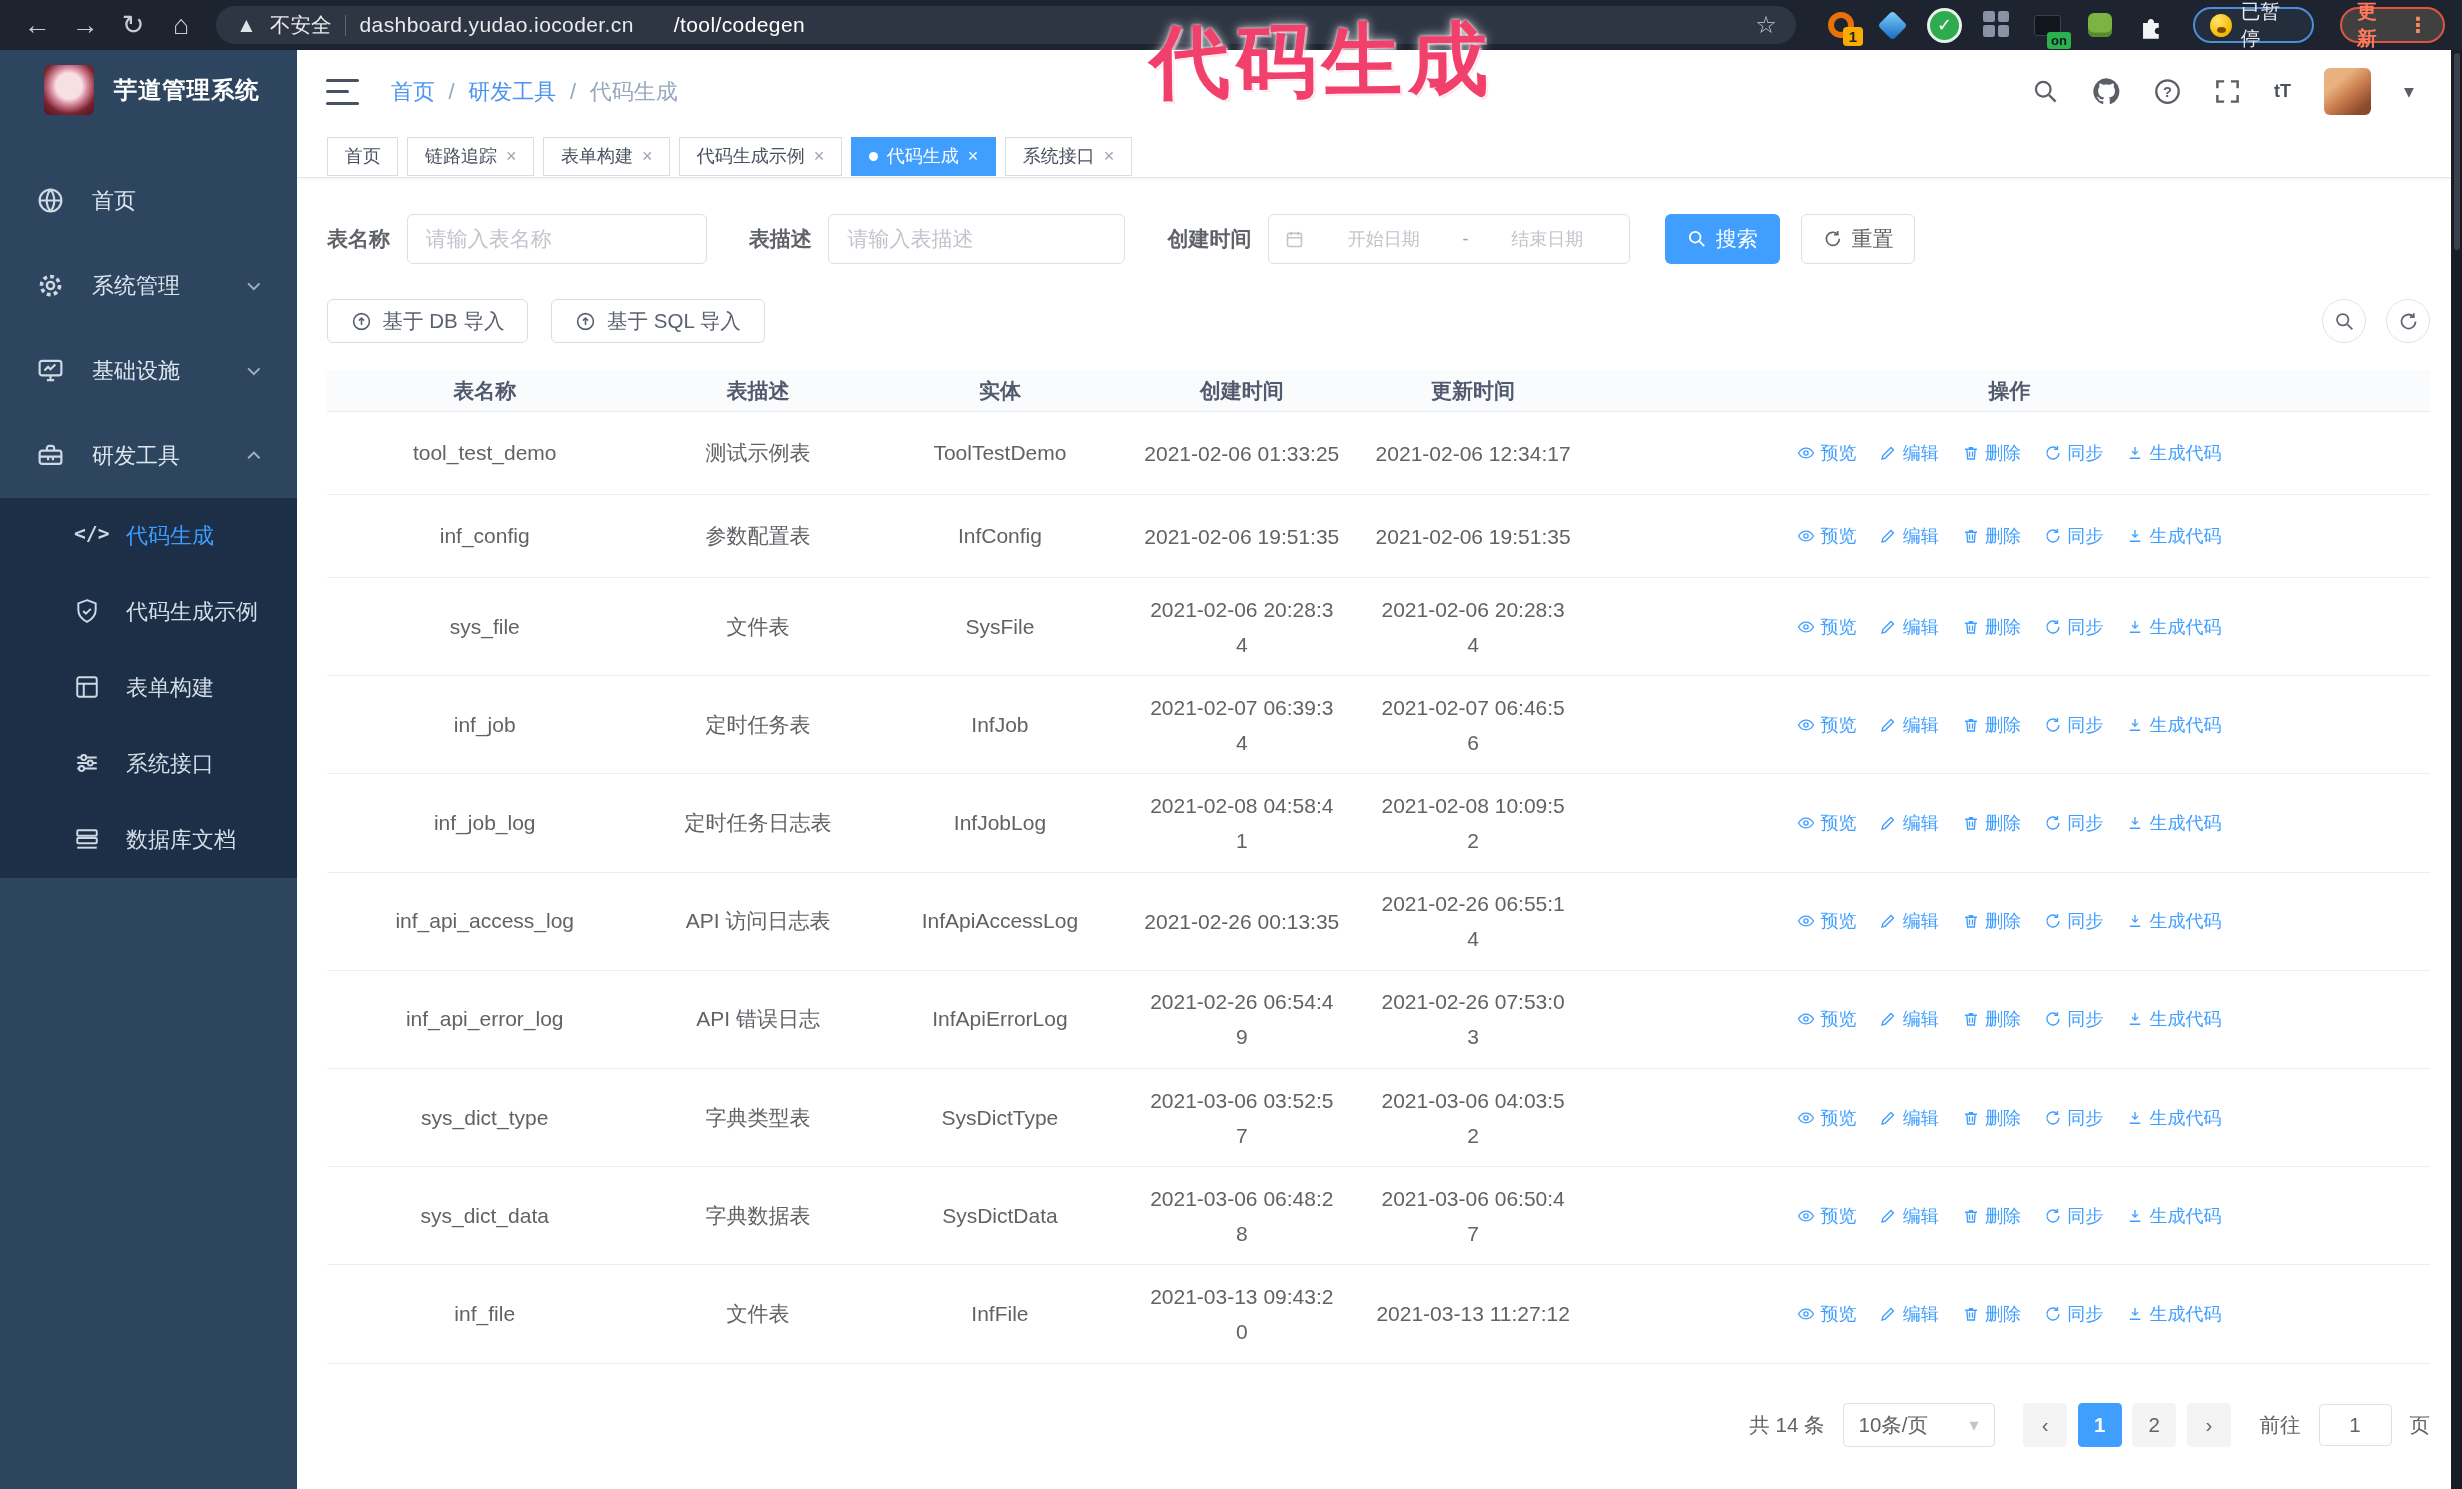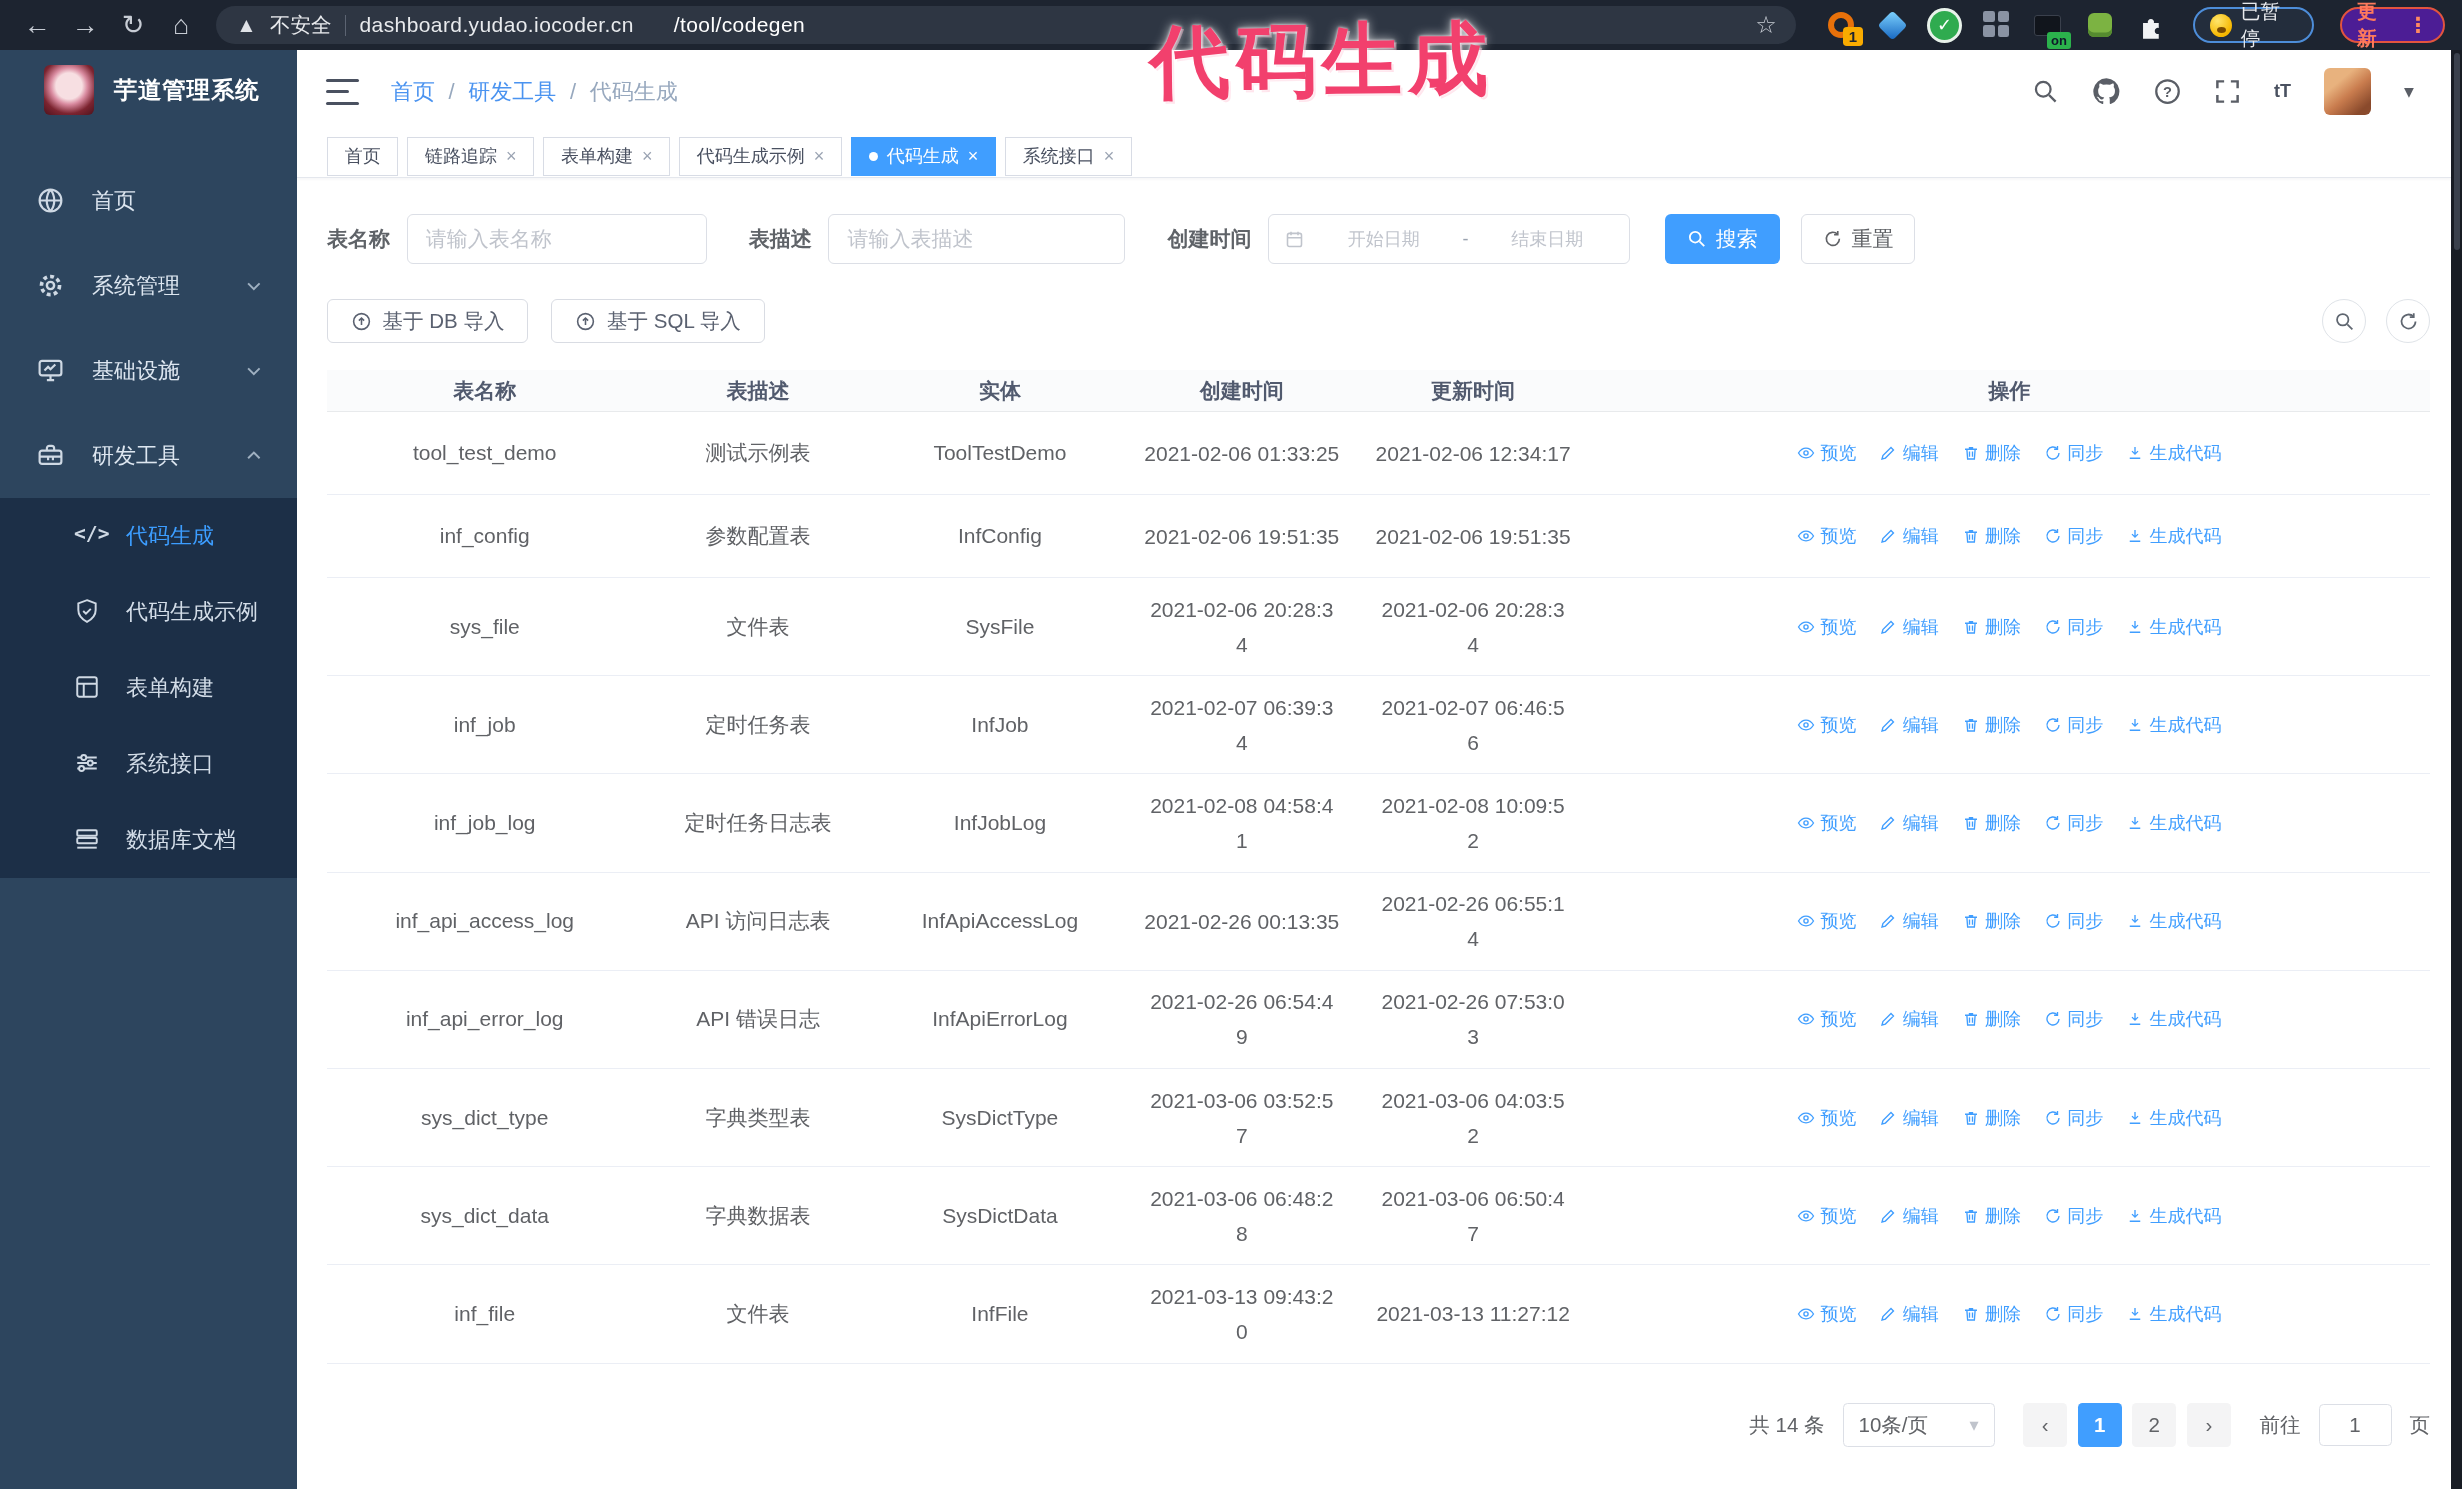--- a/index.html
+++ b/index.html
@@ -32,21 +32,21 @@
   .ext-grid { width:26px; height:26px; display:grid; grid-template-columns:1fr 1fr; gap:3px; }
   .ext-grid i { background:#8a93a3; border-radius:2.3px; }
   .ext-dark { width:27px; height:21px; background:#11151c; border:1.5px solid #3a404c; border-radius:3px; }
   .ext-on { position:absolute; right:-7.6px; bottom:-7.6px; background:#2bb24c; color:#0f172a; font-size:13px; font-weight:700;
             padding:0.8px 4.5px; border-radius:3px; }
   .ext-green { width:24px; height:24px; border-radius:6px; background:#7cb342; box-shadow:inset 0 -4.5px 0 #558b2f; }
   .pill { height:36px; border-radius:18px; display:flex; align-items:center; gap:9px; padding:0 15px; margin-left:18px; }
   .pill-paused { border:2.3px solid #4d8dd9; background:#232d3c; color:#e8eaed; font-size:19.7px; }
   .emoji { width:23px; height:23px; border-radius:50%; background:radial-gradient(circle at 35% 30%,#ffe56b,#f6b700 70%); position:relative; }
   .emoji:after { content:""; position:absolute; left:6.8px; bottom:3.8px; width:9px; height:6px; border-radius:50%; background:#7a4b00; }
-  .pill-update { border:2.3px solid #e2543f; background:#4c1d95; color:#ff7a5c; font-size:19.7px; font-weight:700; gap:13.6px; }
+  .pill-update { border:2.3px solid #e2543f; background:#404040; color:#ff7a5c; font-size:19.7px; font-weight:700; gap:13.6px; }
   .menu-dots { color:#ff8a61; font-size:21px; letter-spacing:0; }
 
   
   .app { position:absolute; top:50px; left:0; right:0; bottom:0; display:flex; }
   .page-scrollbar { position:absolute; top:50px; right:0; bottom:0; width:10.6px; background:#181c24; z-index:6; }
   .page-scrollbar i { display:block; margin:3px 2.3px; width:6px; height:197px; background:#3a404c; border-radius:3px; }
 
   
   .sidebar { width:297px; flex:0 0 297px; background:#2d455e; color:#dbe4ee; }
   .logo-row { height:79px; display:flex; align-items:center; padding-left:44px; gap:19.7px; }

